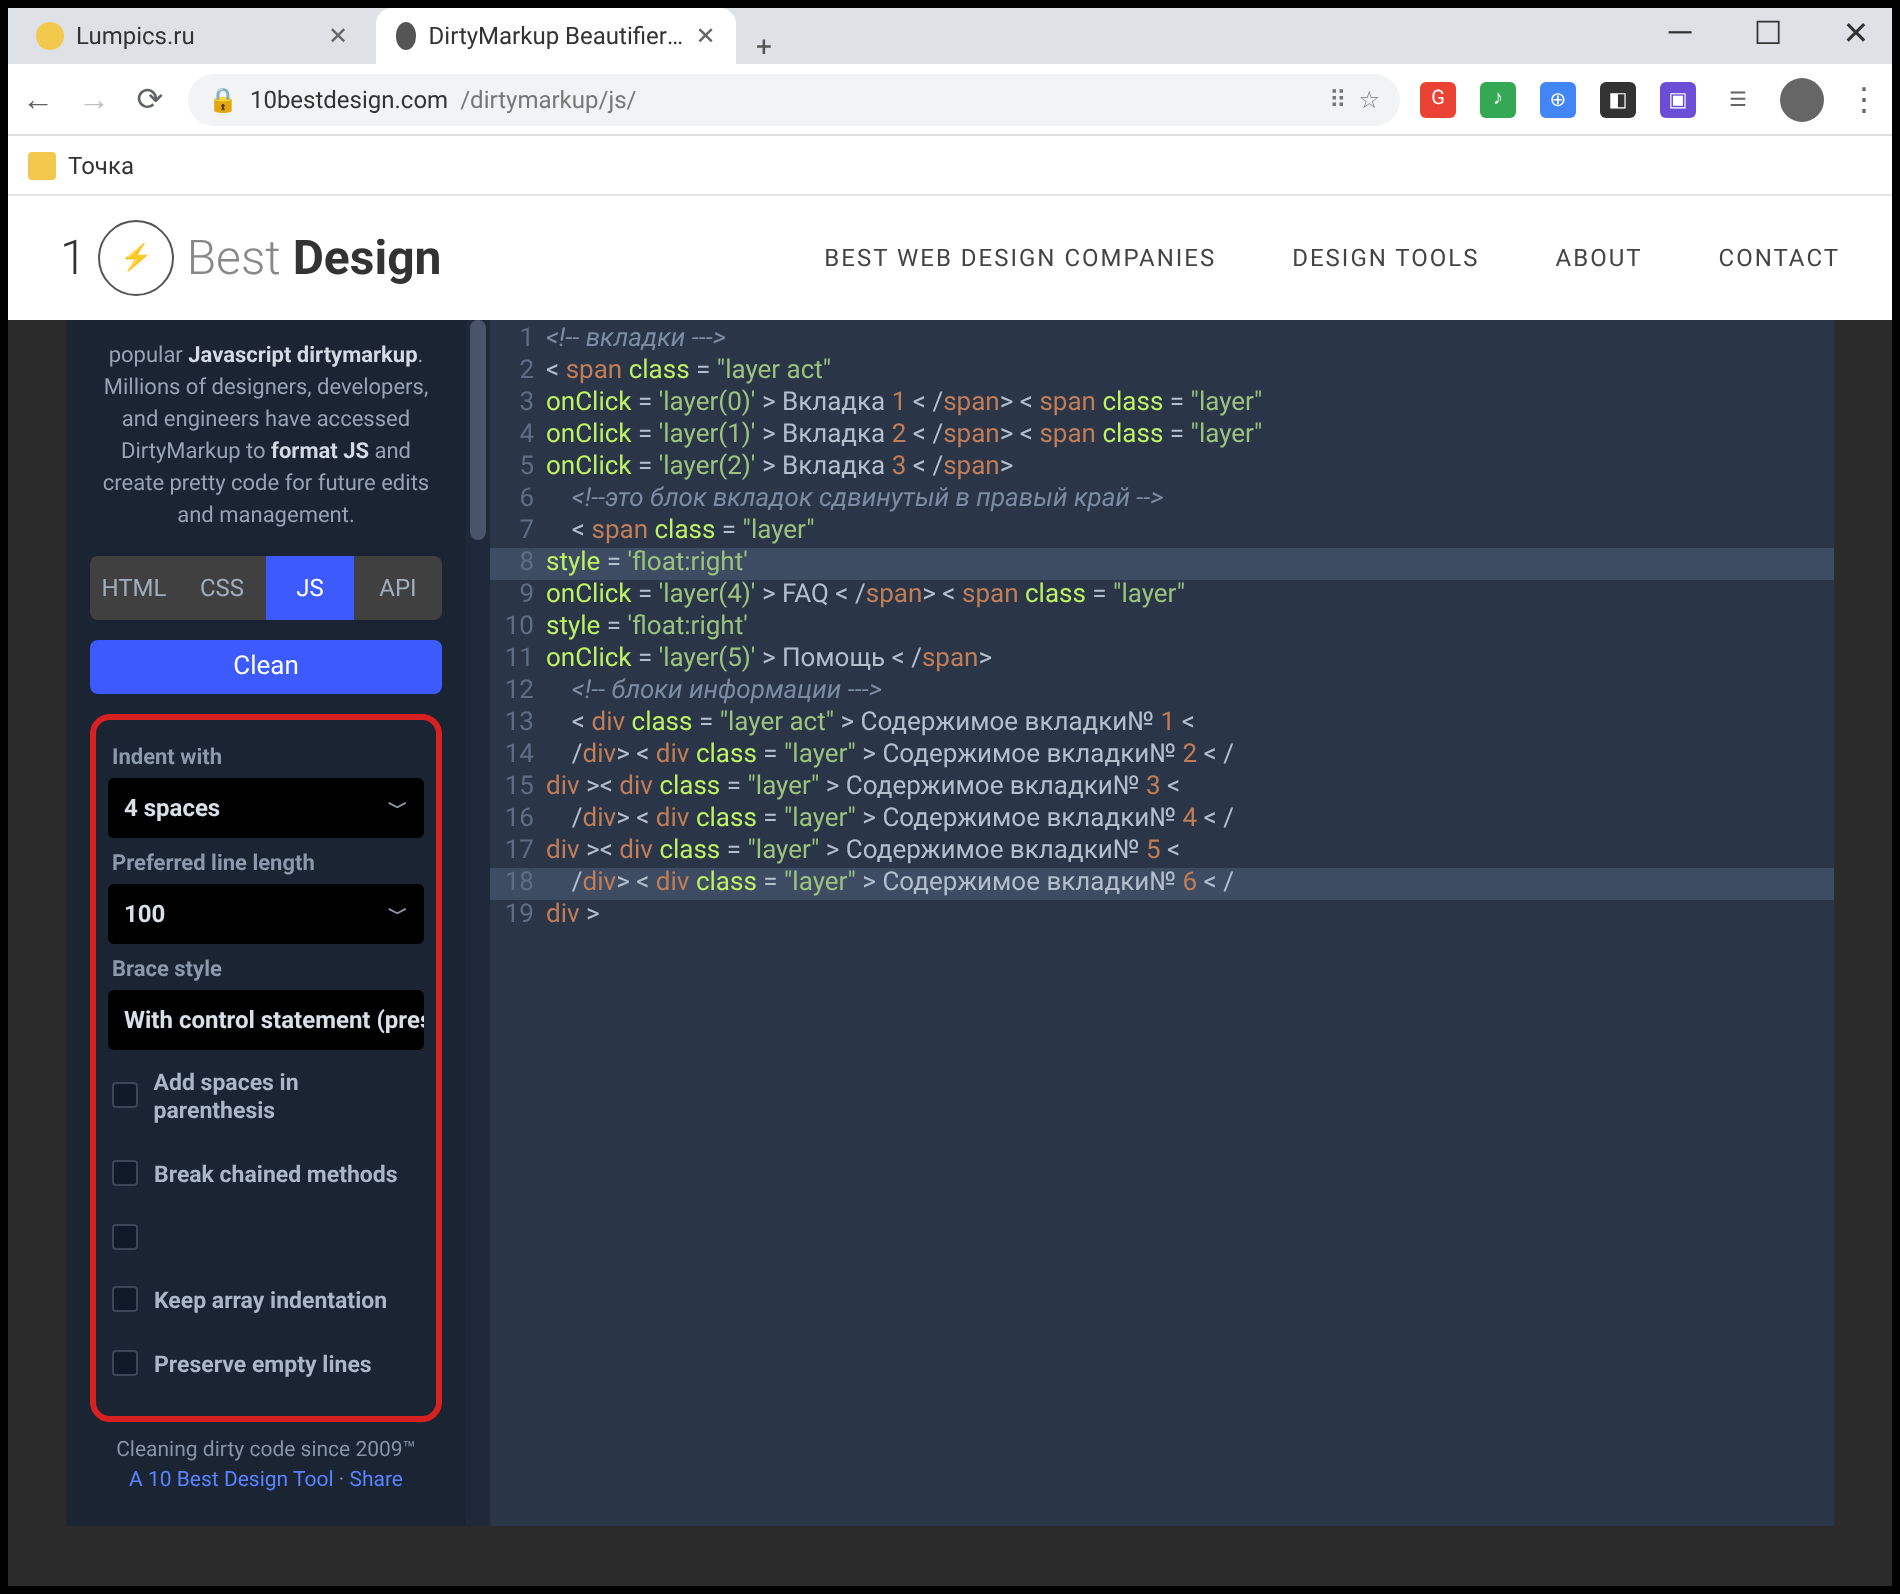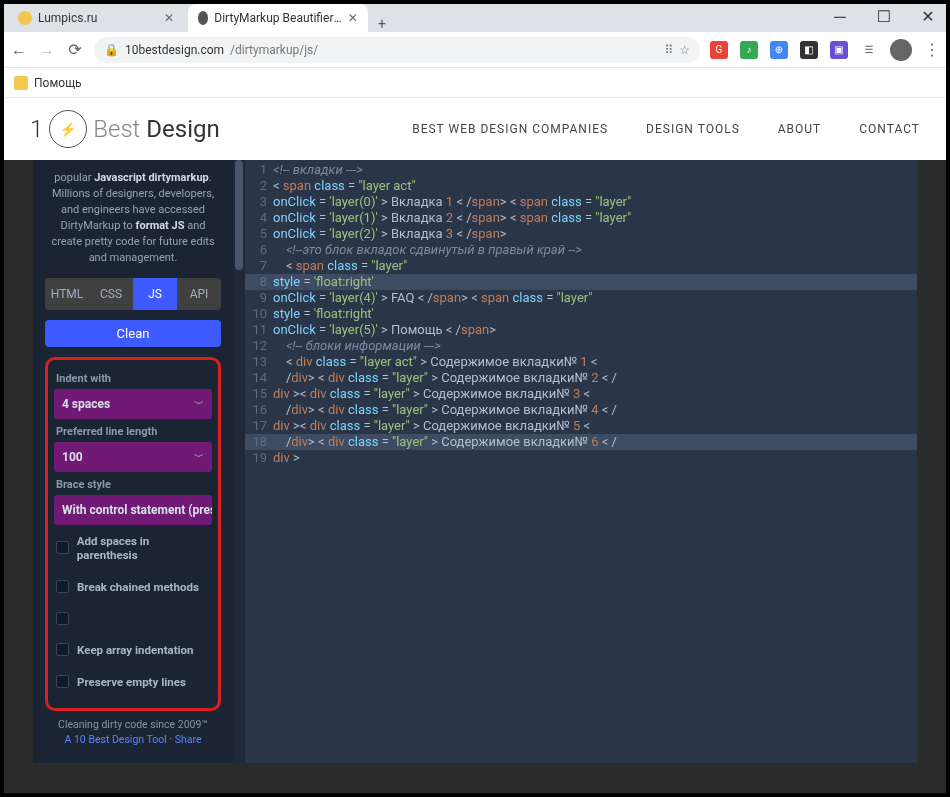--- a/index.html
+++ b/index.html
@@ -37,39 +37,39 @@
 .sidebar { width: 200px; background: #1a2432; color: #b8c4d1; font-size: 12px; padding: 10px 12px 4px; position: relative; }
 .desc { font-size: 11px; text-align: center; line-height: 1.45; color: #97a3b3; margin-bottom: 12px; }
 .desc b { color: #d3dae3; }
 .tabs { display: flex; background: #404040; border-radius: 4px; overflow: hidden; margin-bottom: 10px; }
 .tabs div { flex: 1; text-align: center; padding: 9px 0; font-size: 12px; color: #a1aebf; }
 .tabs div.active { background: #3d5afe; color: #fff; }
 .clean-btn { background: #3d5afe; color: #fff; text-align: center; padding: 6px; border-radius: 4px; font-size: 13px; margin-bottom: 10px; }
 
 .options { border: 3px solid #d92020; border-radius: 10px; padding: 6px 6px 10px; font-weight: bold; }
 .opt-label { font-size: 11px; color: #8c99ac; margin: 6px 0 4px 2px; }
-.select { background: #701a75; border-radius: 3px; padding: 8px 8px; font-size: 12px; color: #d8e0ea; display: flex; align-items: center; }
+.select { background: #000000; border-radius: 3px; padding: 8px 8px; font-size: 12px; color: #d8e0ea; display: flex; align-items: center; }
 .select .chev { margin-left: auto; color: #8a96a8; font-size: 10px; }
 .check-row { display: flex; align-items: center; gap: 8px; font-size: 11.5px; color: #abb7c7; padding: 9px 2px; }
 .checkbox { width: 13px; height: 13px; border: 1.5px solid #3b4656; border-radius: 2px; background: #111a28; }
 
 .footer { text-align: center; font-size: 10.5px; color: #8794a6; margin-top: 6px; line-height: 1.5; }
 .footer a { color: #5b83ff; text-decoration: none; }
 
 
 .editor-wrap { flex: 1; position: relative; display: flex; }
 .scrollbar { width: 12px; background: #20293a; position: relative; }
 .scrollbar .thumb { position: absolute; top: 0; left: 2px; width: 8px; height: 110px; background: #49546a; border-radius: 4px; }
 .editor { flex: 1; background: #2a3548; font-family: "Consolas", "Menlo", monospace; font-size: 13px; line-height: 16px; padding: 2px 0; overflow: hidden; }
 .line { display: flex; }
 .line.hl { background: #3d4b63; }
 .gutter { width: 28px; text-align: right; padding-right: 6px; color: #5e6d85; flex-shrink: 0; user-select: none; }
 .code { white-space: pre; color: #c3cddc; }
 .c-cm { color: #7b8ba3; font-style: italic; }
-.c-attr { color: #7dd3fc; }
+.c-attr { color: #bef264; }
 .c-op { color: #b4bfce; }
 .c-str { color: #9cc37e; }
 .c-num { color: #c07d56; }
 .c-tag { color: #c07d56; }
 
 
 .frame { position: absolute; top: 0; left: 0; width: 950px; height: 797px; border: 4px solid #000; pointer-events: none; }
 </style>
 </head>
 <body>
@@ -111,31 +111,31 @@
     <span class="ext" style="background:#333">◧</span>
     <span class="ext" style="background:#6b4dd6">▣</span>
     <span class="ext" style="color:#666">☰</span>
     <span class="avatar"></span>
     <span style="color:#666">⋮</span>
   </div>
 </div>
 
 <div class="bookbar">
   <span class="fav"></span>
-  <span>Помощь</span>
+  <span>Точка</span>
 </div>
 
 <div class="site-header">
   <div class="logo">
     <span>1</span>
     <span class="logo-icon">
         <span>⚡</span>
       </span>
     <span style="color:#888">Best</span>
-      <span style="font-weight:400">Design</span>
+      <span style="font-weight:700">Design</span>
   </div>
   <div class="nav">
     <span>BEST WEB DESIGN COMPANIES</span>
     <span>DESIGN TOOLS</span>
     <span>ABOUT</span>
     <span>CONTACT</span>
   </div>
 </div>
 
 <div class="app">

